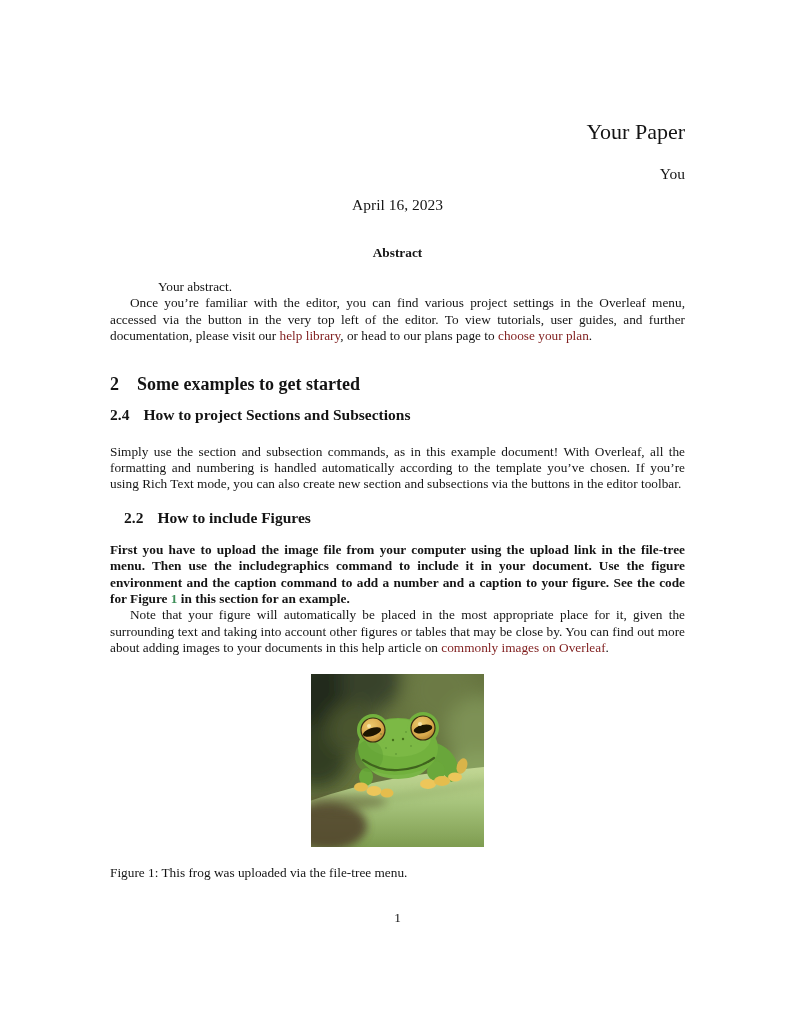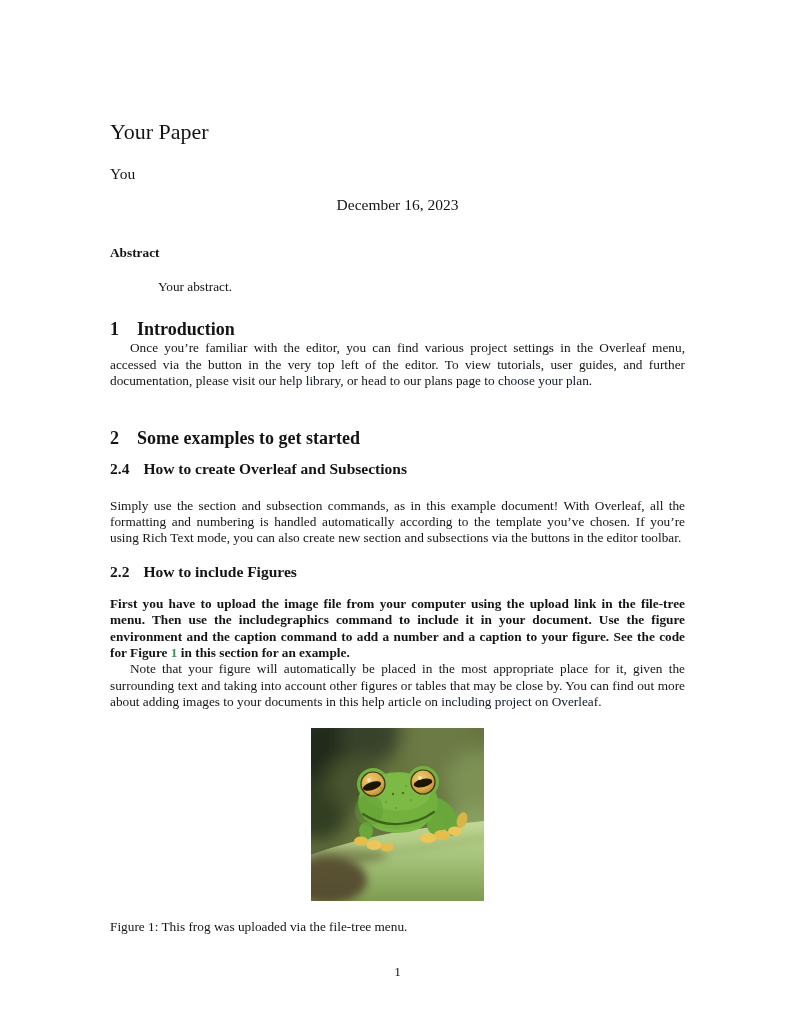--- a/index.html
+++ b/index.html
@@ -12,66 +12,66 @@
   }
   .page {
     position: relative;
     width: 794px; height: 1028px;
     padding: 0 109px 0 110px;
     background: #ffffff;
   }
   .title {
     margin-top: 119px;
     font-size: 22px; line-height: 26px;
-    font-weight: 400; text-align: left;
+    font-weight: 400; text-align: right;
   }
   .author {
     margin-top: 20px;
     font-size: 15.5px; line-height: 18px;
-    text-align: left;
+    text-align: right;
   }
   .date {
     margin-top: 13px;
     font-size: 15.5px; line-height: 18px;
     text-align: center;
   }
   .abs-head {
     margin-top: 31px;
     font-size: 13.3px; line-height: 16px;
-    font-weight: 700; text-align: left;
+    font-weight: 700; text-align: center;
   }
   .abs-text {
     margin-top: 18px;
     padding: 0 30px;
     font-size: 13.3px; line-height: 16.4px;
     text-indent: 18px;
   }
   h2.sec {
     margin-top: 23px;
     font-size: 18px; line-height: 22px;
     font-weight: 700;
   }
-  h2.sec.sec2 { margin-top: 37px; }
+  h2.sec.sec2 { margin-top: 28px; }
   h3.subsec {
     margin-top: 11px;
     font-size: 15.5px; line-height: 18px;
     font-weight: 700;
   }
-  h3.subsec.sub22 { margin-top: 16px; }
+  h3.subsec.sub22 { margin-top: 16px; margin-left: 14px; }
   .sec-num { display: inline-block; margin-right: 18px; }
   .subsec-num { display: inline-block; margin-right: 14px; }
   p.body-text {
     font-size: 13.3px; line-height: 16.4px;
     text-align: justify;
   }
   p.mt11 { margin-top: 11px; }
   p.mt7  { margin-top: 20px; }
   p.mt6  { margin-top: 15px; font-weight: bold; }
   p.indent { text-indent: 20px; }
-  a.link { color: #0f172a; text-decoration: none; cursor: pointer; }
+  a.link { color: #7f1d1d; text-decoration: none; cursor: pointer; }
   .ref { color: #3f8f5a; cursor: pointer; }
   .figure {
     margin-top: 17px;
     text-align: center;
   }
   .figure-frame {
     display: inline-block;
     width: 173px; height: 173px;
     overflow: hidden;
     line-height: 0;
@@ -87,41 +87,40 @@
     text-align: center;
   }
 </style>
 </head>
 <body>
 
 <div class="page">
 
   <h1 class="title">Your Paper</h1>
   <div class="author">You</div>
-  <div class="date">December 16, 2023</div>
+  <div class="date">April 16, 2023</div>
 
   <div class="abs-head">Abstract</div>
   <p class="abs-text">Your abstract.</p>
 
-  <h2 class="sec"><span class="sec-num">1</span><span>Introduction</span></h2>
 
 
   <p class="body-text indent"><span>Once you’re familiar with the editor, you can find various project settings in the Overleaf menu, accessed via the button in the very top left of the editor. To view tutorials, user guides, and further documentation, please visit our </span><a class="link">help library</a><span>, or head to our plans page to </span><a class="link">choose your plan</a><span>.</span></p>
 
   <h2 class="sec sec2"><span class="sec-num">2</span><span>Some examples to get started</span></h2>
 
-  <h3 class="subsec"><span class="subsec-num">2.4</span><span>How to create Overleaf and Subsections</span></h3>
+  <h3 class="subsec"><span class="subsec-num">2.4</span><span>How to project Sections and Subsections</span></h3>
 
   <p class="body-text mt7">Simply use the section and subsection commands, as in this example document! With Overleaf, all the formatting and numbering is handled automatically according to the template you’ve chosen. If you’re using Rich Text mode, you can also create new section and subsections via the buttons in the editor toolbar.</p>
 
   <h3 class="subsec sub22"><span class="subsec-num">2.2</span><span>How to include Figures</span></h3>
 
   <p class="body-text mt6"><span>First you have to upload the image file from your computer using the upload link in the file-tree menu. Then use the includegraphics command to include it in your document. Use the figure environment and the caption command to add a number and a caption to your figure. See the code for Figure </span><span class="ref">1</span><span> in this section for an example.</span></p>
 
-  <p class="body-text indent"><span>Note that your figure will automatically be placed in the most appropriate place for it, given the surrounding text and taking into account other figures or tables that may be close by. You can find out more about adding images to your documents in this help article on </span><a class="link">including project on Overleaf</a><span>.</span></p>
+  <p class="body-text indent"><span>Note that your figure will automatically be placed in the most appropriate place for it, given the surrounding text and taking into account other figures or tables that may be close by. You can find out more about adding images to your documents in this help article on </span><a class="link">commonly images on Overleaf</a><span>.</span></p>
 
   <div class="figure">
     <div class="figure-frame">
       <svg width="173" height="173" viewBox="0 0 173 173" xmlns="http://www.w3.org/2000/svg">
         <defs>
           <filter id="bBg" x="-60%" y="-60%" width="220%" height="220%">
               <feGaussianBlur stdDeviation="9"></feGaussianBlur>
             </filter>
           <filter id="bMid" x="-60%" y="-60%" width="220%" height="220%">
               <feGaussianBlur stdDeviation="4"></feGaussianBlur>

